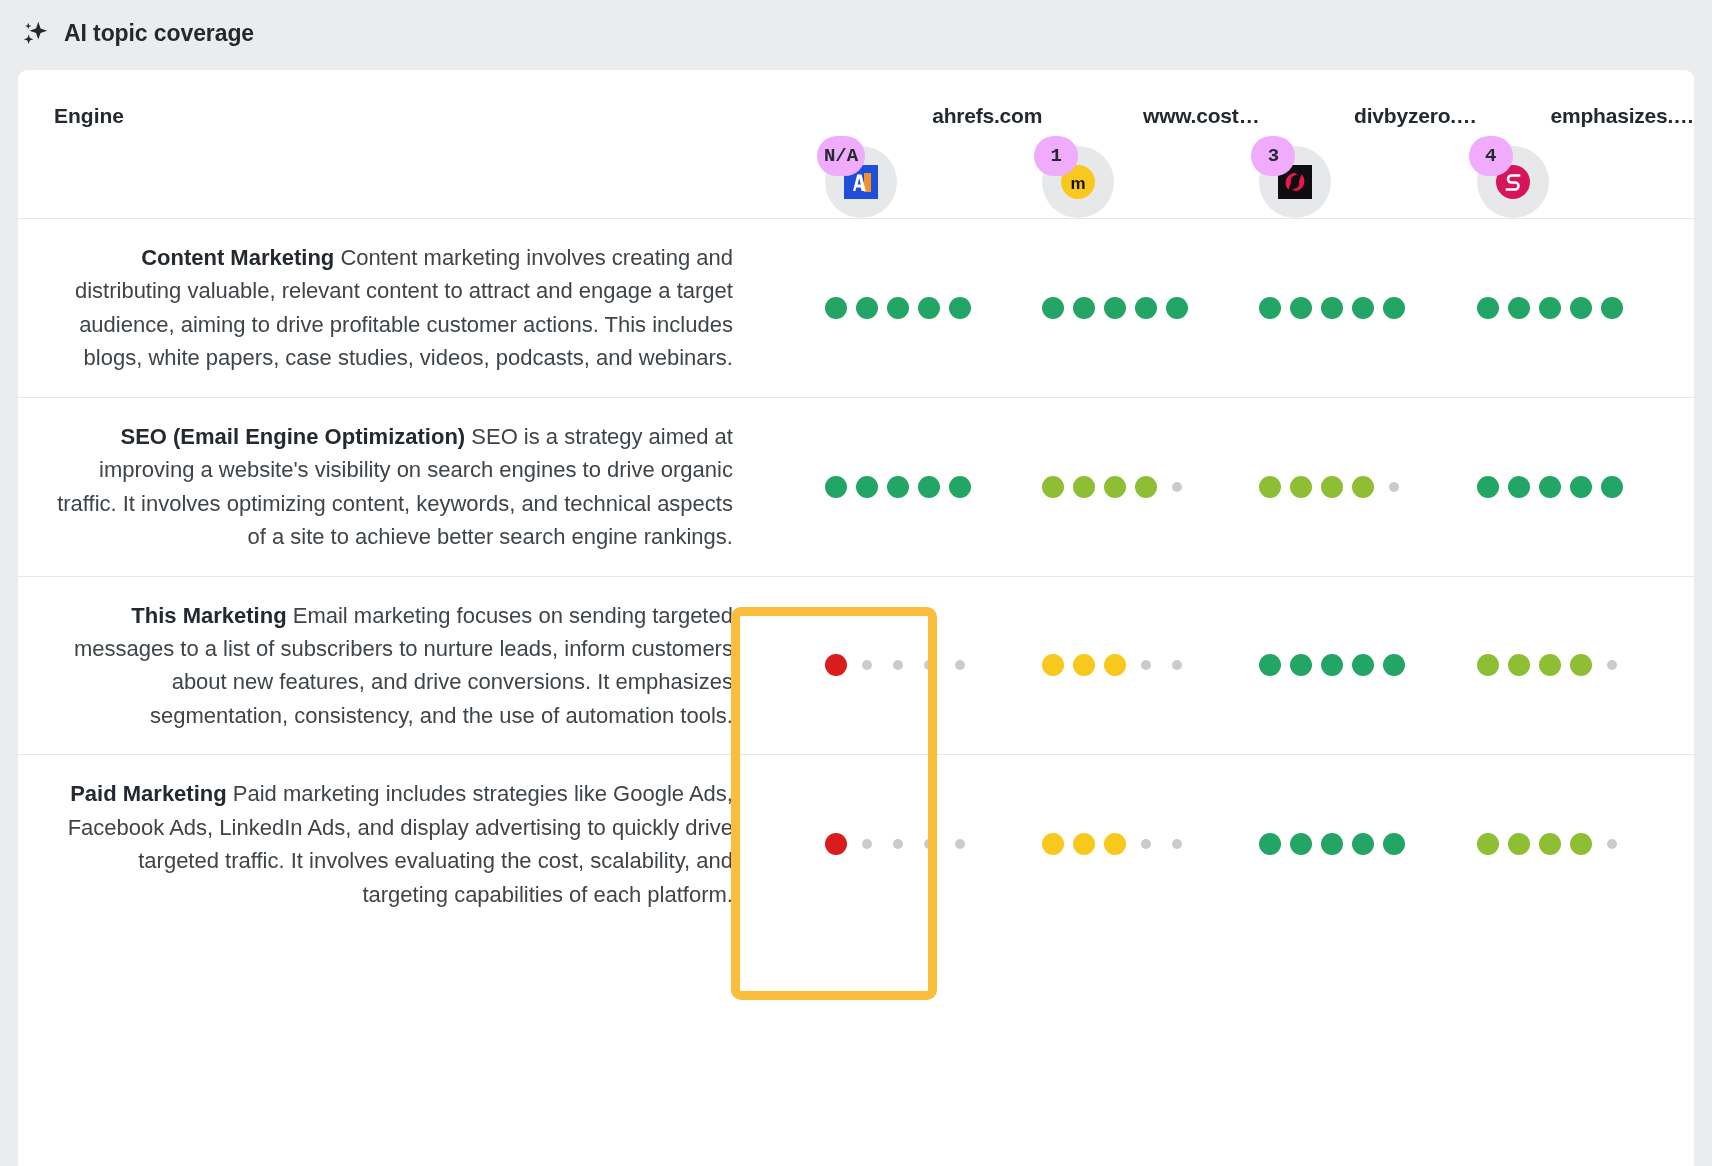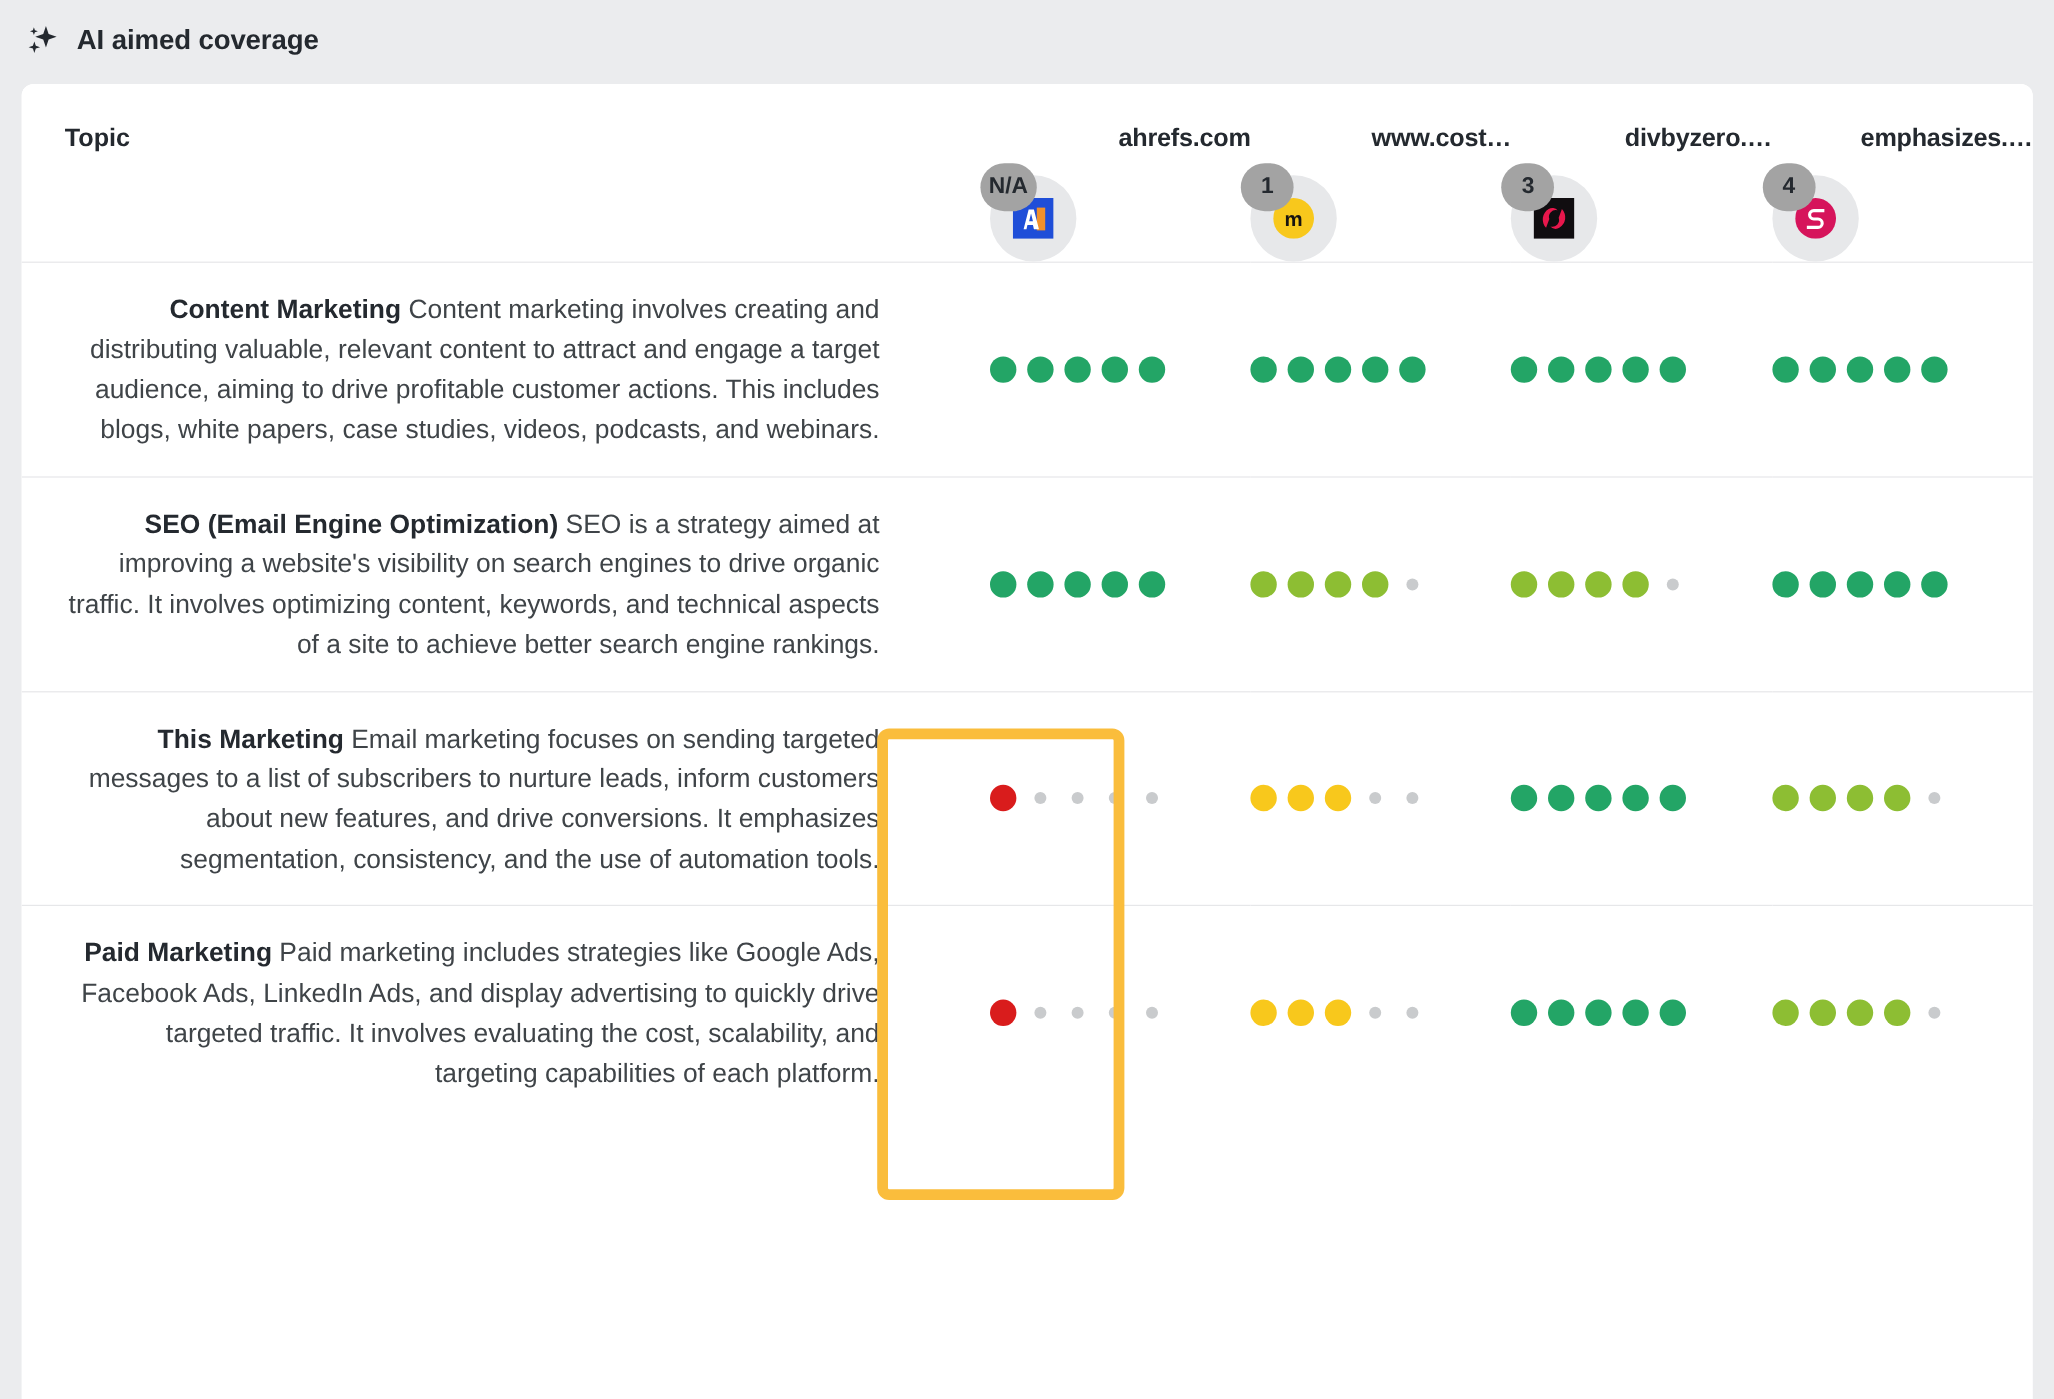--- a/index.html
+++ b/index.html
@@ -99,27 +99,28 @@
     overflow: hidden;
   }
   .site-chip .rank-badge {
     position: absolute;
     left: -8px;
     top: -10px;
     min-width: 44px;
     height: 40px;
     padding: 0 7px;
     border-radius: 20px;
-    background: #a3a3a3;
+    background: #f0abfc;
     color: #24292f;
     font-size: 19px;
     display: flex;
     align-items: center;
     justify-content: center;
     z-index: 2;
+    font-family: Liberation Mono, monospace;
   }
 
   .header-rule td { border-bottom: 1px solid #e6e7e9; height: 0; padding: 0; }
 
   tbody td {
     border-top: 1px solid #e6e7e9;
     vertical-align: middle;
     padding: 0;
     background: #fff;
   }
@@ -162,35 +163,35 @@
 <div class="page">
 
   <div class="widget-header">
     <span class="sparkle">
       <svg class="sparkle-icon" viewBox="0 0 32 32" aria-hidden="true">
         <path d="M19.5 4 L21.9 11.1 L29 13.5 L21.9 15.9 L19.5 23 L17.1 15.9 L10 13.5 L17.1 11.1 Z" fill="#24292f"></path>
         <path d="M9.2 17.6 L10.5 21.4 L14.3 22.7 L10.5 24 L9.2 27.8 L7.9 24 L4.1 22.7 L7.9 21.4 Z" fill="#24292f"></path>
         <path d="M8.8 5 L9.7 7.6 L12.3 8.5 L9.7 9.4 L8.8 12 L7.9 9.4 L5.3 8.5 L7.9 7.6 Z" fill="#24292f"></path>
       </svg>
     </span>
-    <span class="widget-title">AI aimed coverage</span>
+    <span class="widget-title">AI topic coverage</span>
   </div>
 
   <div class="card">
     <table class="coverage">
       <colgroup>
         <col class="c-topic">
           <col class="c-site">
           <col class="c-site">
           <col class="c-site">
           <col class="c-site">
       </colgroup>
       <thead>
         <tr>
-          <th class="th-topic">Topic</th>
+          <th class="th-topic">Engine</th>
 
           <th class="th-site">
             <span class="site-name">ahrefs.com</span>
             <div class="site-chip">
               <div class="disc"></div>
               <div class="rank-badge">N/A</div>
               <div class="favicon">
                 <svg viewBox="0 0 34 34" width="34" height="34" aria-hidden="true">
                   <rect x="0" y="0" width="34" height="34" fill="#1f4ed8"></rect>
                   <rect x="20" y="8" width="7" height="19" fill="#f2912b"></rect>

